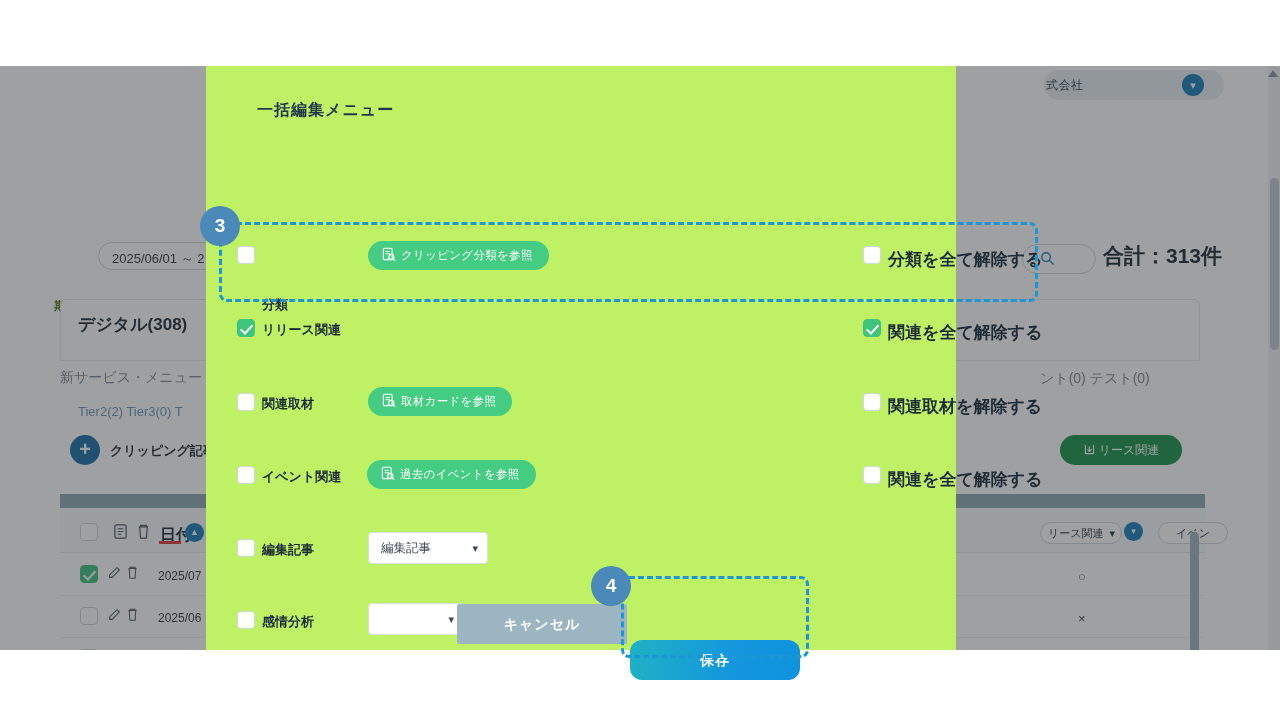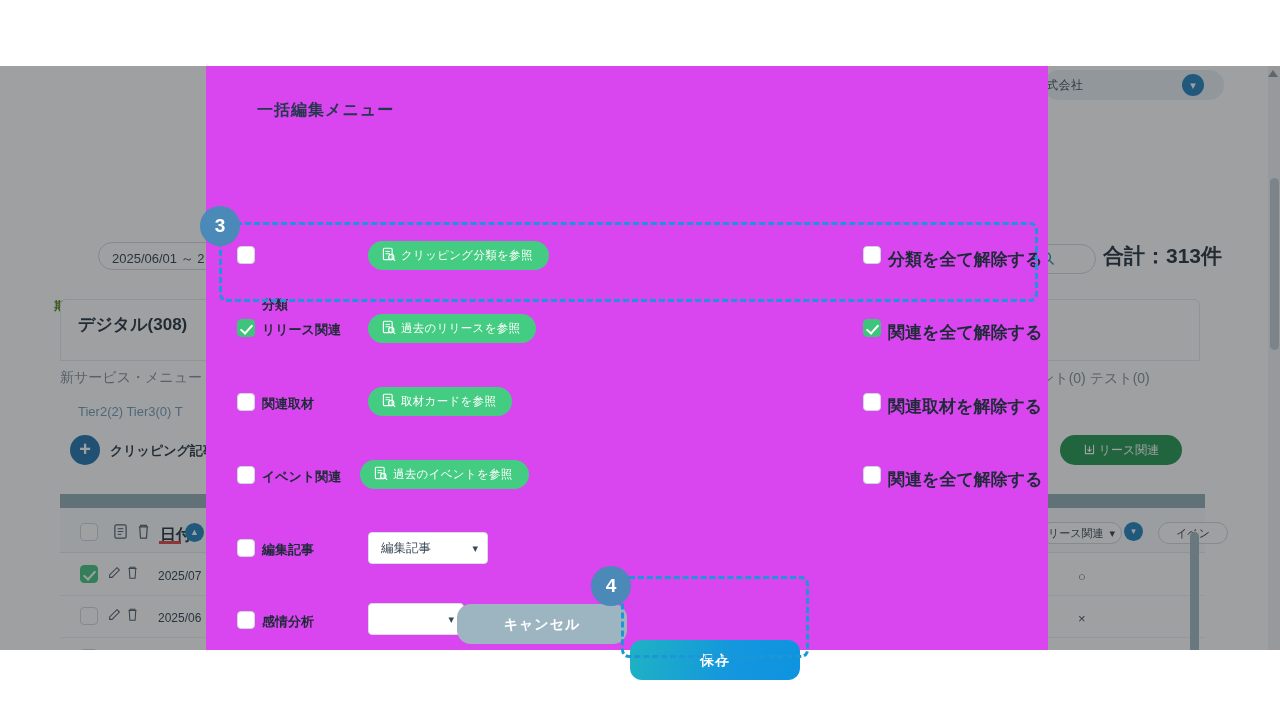--- a/index.html
+++ b/index.html
@@ -163,22 +163,22 @@
   }
 
   
   .overlay {
     position: absolute; left: 0; top: 66px; width: 1280px; height: 584px;
     background: rgba(40, 44, 48, .45);
   }
 
   
   .modal {
-    position: absolute; left: 206px; top: 66px; width: 842px; height: 584px;
-    background: #d946ef;
+    position: absolute; left: 206px; top: 66px; width: 750px; height: 584px;
+    background: #bef264;
   }
   .modal-title {
     position: absolute; left: 51px; top: 34px; font-size: 16px;
     font-weight: bold; color: #23384d; letter-spacing: 1px;
   }
   .row-label {
     position: absolute; font-size: 13px; font-weight: bold; color: #1d2b36;
     white-space: nowrap;
   }
   .pill-btn {
@@ -195,21 +195,21 @@
   .sel-box {
     position: absolute; border: 1px solid #d7dfe5; border-radius: 4px;
     background: #fff; font-size: 12.5px; color: #3a4a57;
     line-height: 30px; padding-left: 12px; white-space: nowrap;
   }
   .sel-box .cv {
     position: absolute; right: 9px; top: 0; color: #3a4a57; font-size: 11px;
   }
   .btn-cancel {
     position: absolute; left: 251px; top: 538px; width: 170px; height: 40px;
-    background: #9db5c0; border-radius: 14px; color: #fff;
+    background: #9db5c0; border-radius: 2px; color: #fff;
     font-size: 14px; font-weight: bold; line-height: 40px;
     text-align: center; letter-spacing: 1px;
   }
   .btn-save {
     position: absolute; left: 424px; top: 538px; width: 170px; height: 40px;
     background: linear-gradient(100deg, #1fb2c4 0%, #1497dd 58%, #0e93e0 100%);
     border-radius: 12px; color: #fff; font-size: 14px; font-weight: bold;
     line-height: 40px; text-align: center; letter-spacing: 1px; margin-top: 36px;
   }
 
@@ -340,49 +340,40 @@
         <line x1="4" y1="7.6" x2="9" y2="7.6" stroke="#fff" stroke-width="1.1"></line>
         <circle cx="10.6" cy="11.4" r="3" fill="none" stroke="#fff" stroke-width="1.3"></circle>
         <line x1="12.7" y1="13.5" x2="15" y2="15.8" stroke="#fff" stroke-width="1.4"></line>
       </svg><span>クリッピング分類を参照</span>
     </div>
     <div class="cb-sq" style="left:657px; top:180px;"></div>
     <div class="right-label" style="left:682px; top:182px;">分類を全て解除する</div>
 
     <div class="cb-sq green" style="left:31px; top:253px;"></div>
     <div class="row-label" style="left:56px; top:255px;">リリース関連</div>
-    <div class="pill-btn" style="left:162px; top:248px;">
-      <svg class="gi" width="14" height="15" viewBox="0 0 16 17">
-        <rect x="1.6" y="1.4" width="10" height="13" rx="1.3" fill="none" stroke="#fff" stroke-width="1.3"></rect>
-        <line x1="4" y1="5" x2="9" y2="5" stroke="#fff" stroke-width="1.1"></line>
-        <line x1="4" y1="7.6" x2="9" y2="7.6" stroke="#fff" stroke-width="1.1"></line>
-        <circle cx="10.6" cy="11.4" r="3" fill="none" stroke="#fff" stroke-width="1.3"></circle>
-        <line x1="12.7" y1="13.5" x2="15" y2="15.8" stroke="#fff" stroke-width="1.4"></line>
-      </svg><span>過去のリリースを参照</span>
-    </div>
     <div class="cb-sq green" style="left:657px; top:253px;"></div>
     <div class="right-label" style="left:682px; top:255px;">関連を全て解除する</div>
 
     <div class="cb-sq" style="left:31px; top:327px;"></div>
     <div class="row-label" style="left:56px; top:329px;">関連取材</div>
     <div class="pill-btn" style="left:162px; top:321px;">
       <svg class="gi" width="14" height="15" viewBox="0 0 16 17">
         <rect x="1.6" y="1.4" width="10" height="13" rx="1.3" fill="none" stroke="#fff" stroke-width="1.3"></rect>
         <line x1="4" y1="5" x2="9" y2="5" stroke="#fff" stroke-width="1.1"></line>
         <line x1="4" y1="7.6" x2="9" y2="7.6" stroke="#fff" stroke-width="1.1"></line>
         <circle cx="10.6" cy="11.4" r="3" fill="none" stroke="#fff" stroke-width="1.3"></circle>
         <line x1="12.7" y1="13.5" x2="15" y2="15.8" stroke="#fff" stroke-width="1.4"></line>
       </svg><span>取材カードを参照</span>
     </div>
     <div class="cb-sq" style="left:657px; top:327px;"></div>
     <div class="right-label" style="left:682px; top:329px;">関連取材を解除する</div>
 
     <div class="cb-sq" style="left:31px; top:400px;"></div>
     <div class="row-label" style="left:56px; top:402px;">イベント関連</div>
-    <div class="pill-btn" style="left:154px; top:394px;">
+    <div class="pill-btn" style="left:161px; top:394px;">
       <svg class="gi" width="14" height="15" viewBox="0 0 16 17">
         <rect x="1.6" y="1.4" width="10" height="13" rx="1.3" fill="none" stroke="#fff" stroke-width="1.3"></rect>
         <line x1="4" y1="5" x2="9" y2="5" stroke="#fff" stroke-width="1.1"></line>
         <line x1="4" y1="7.6" x2="9" y2="7.6" stroke="#fff" stroke-width="1.1"></line>
         <circle cx="10.6" cy="11.4" r="3" fill="none" stroke="#fff" stroke-width="1.3"></circle>
         <line x1="12.7" y1="13.5" x2="15" y2="15.8" stroke="#fff" stroke-width="1.4"></line>
       </svg><span>過去のイベントを参照</span>
     </div>
     <div class="cb-sq" style="left:657px; top:400px;"></div>
     <div class="right-label" style="left:682px; top:402px;">関連を全て解除する</div>

